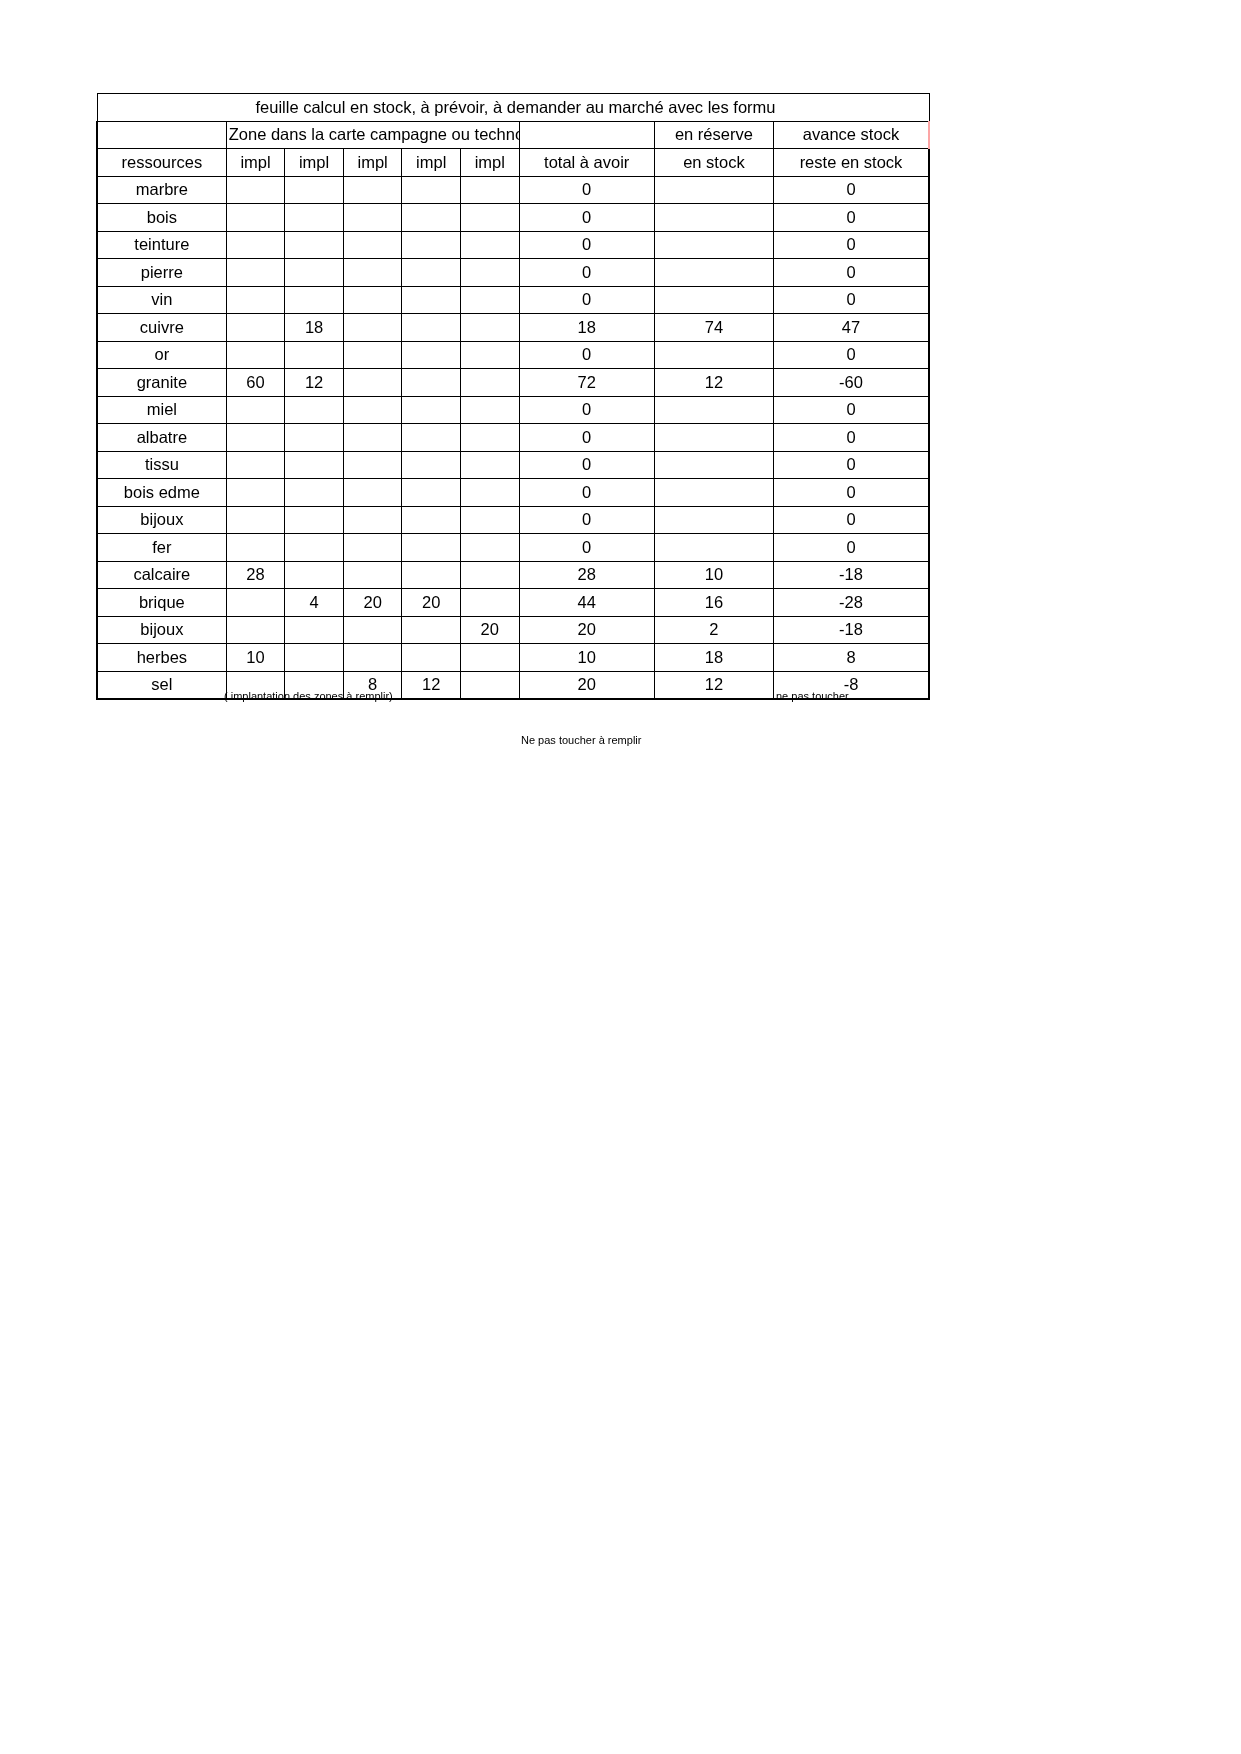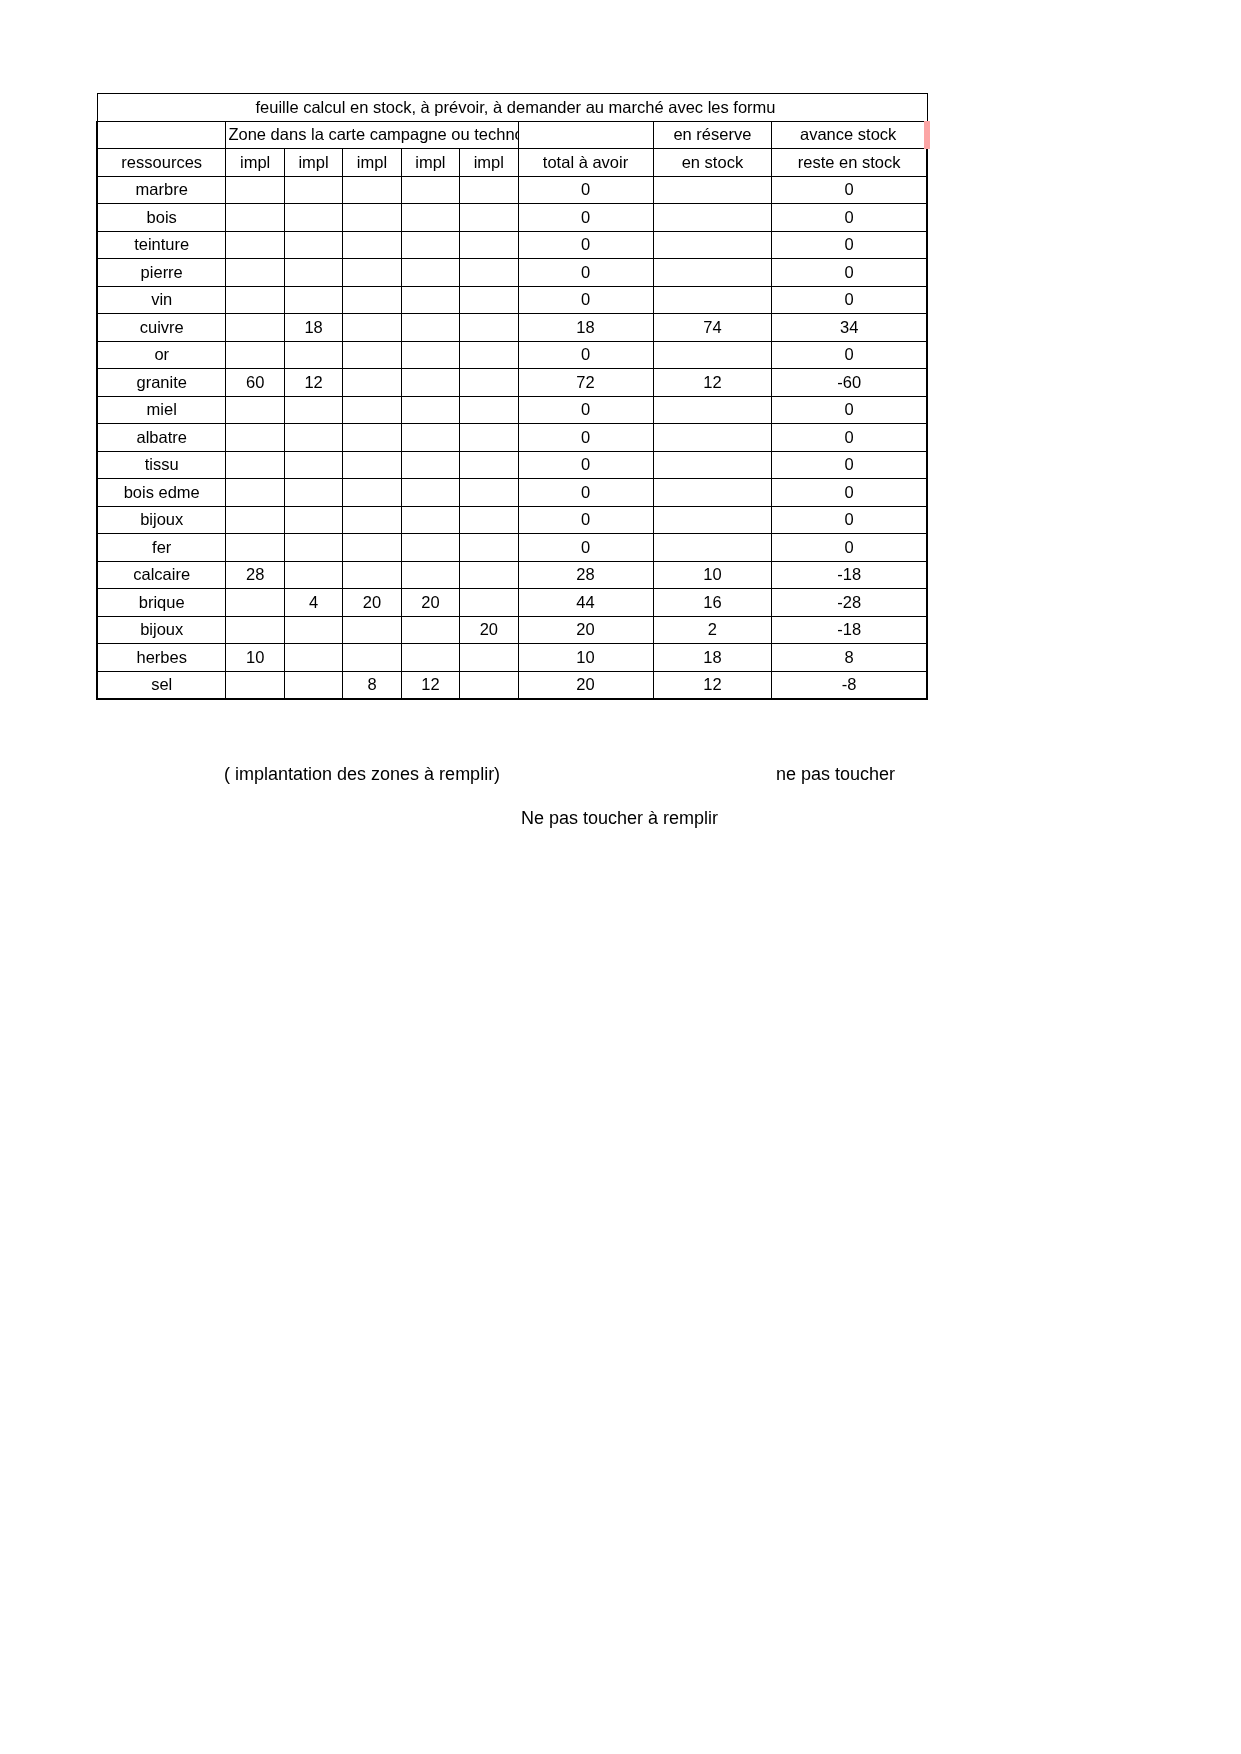--- a/index.html
+++ b/index.html
@@ -61,21 +61,21 @@
   .t-group td {
     border-top: 2px solid #000000;
     border-bottom: 2px solid #000000;
     height: 28px;
     font-size: 17px;
   }
   .t-group td.blank-corner {
     border-left: 2px solid #000000;
   }
   .t-group td.last-col {
-    border-right: 6px solid #fca5a5;
+    border-right: 2px solid #fca5a5;
   }
 
   .t-head td {
     height: 28px;
     font-size: 17px;
     border-bottom: 2px solid #000000;
     margin-top: 8px;
   }
   .t-head td.first-col { border-left: 2px solid #000000; }
   .t-head td.last-col  { border-right: 2px solid #000000; }
@@ -96,24 +96,24 @@
   
   col.c-res   { width: 128px; }
   col.c-impl  { width: 58px; }
   col.c-total { width: 134px; }
   col.c-stock { width: 118px; }
   col.c-reste { width: 154px; }
 
   #footnotes {
     position: absolute;
     left: 96px;
-    top: 764px;
+    top: 690px;
     width: 840px;
     height: 26px;
-    font-size: 18px;
+    font-size: 11px;
   }
   .fn {
     position: absolute;
     white-space: nowrap;
   }
   .fn-impl  { left: 128px; top: 0; }
   .fn-touch { left: 425px; top: 0; margin-top: 44px; }
   .fn-nope  { left: 680px; top: 0; text-align: right; }
 </style>
 </head>
@@ -213,21 +213,21 @@
         </tr>
         <tr class="t-row">
           <td class="first-col res-name">cuivre</td>
           <td></td>
           <td>18</td>
           <td></td>
           <td></td>
           <td></td>
           <td class="green">18</td>
           <td>74</td>
-          <td class="green last-col">34</td>
+          <td class="green last-col">47</td>
         </tr>
         <tr class="t-row">
           <td class="first-col res-name">or</td>
           <td></td>
           <td></td>
           <td></td>
           <td></td>
           <td></td>
           <td class="green">0</td>
           <td></td>

